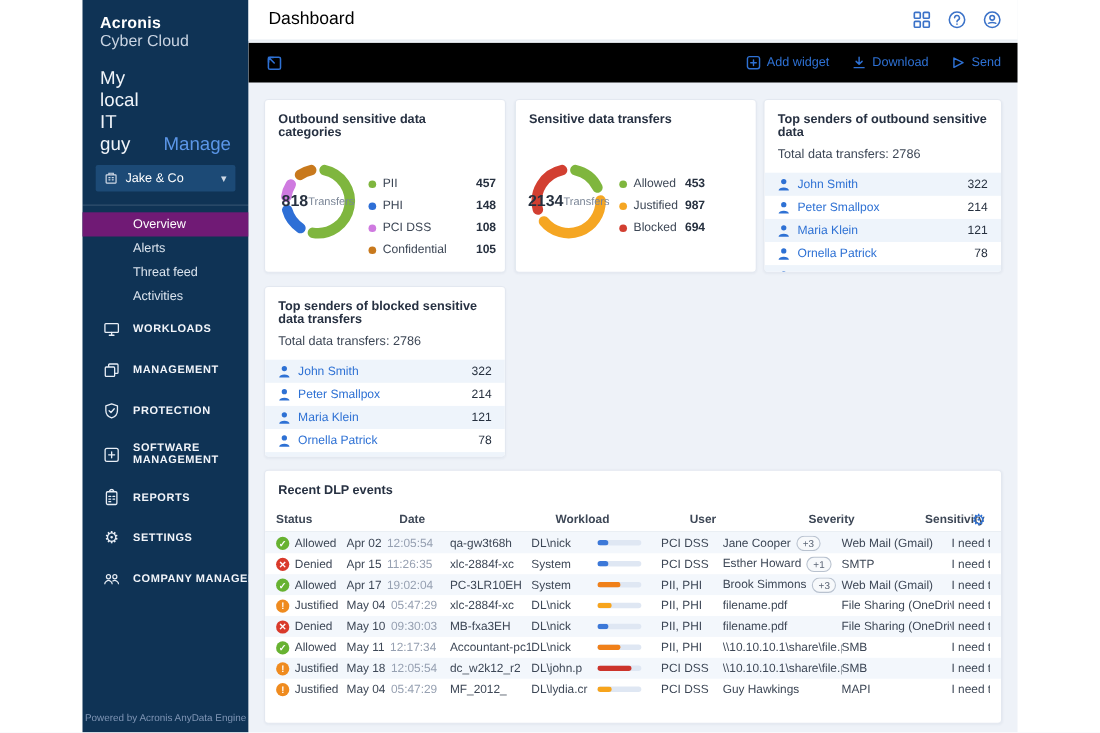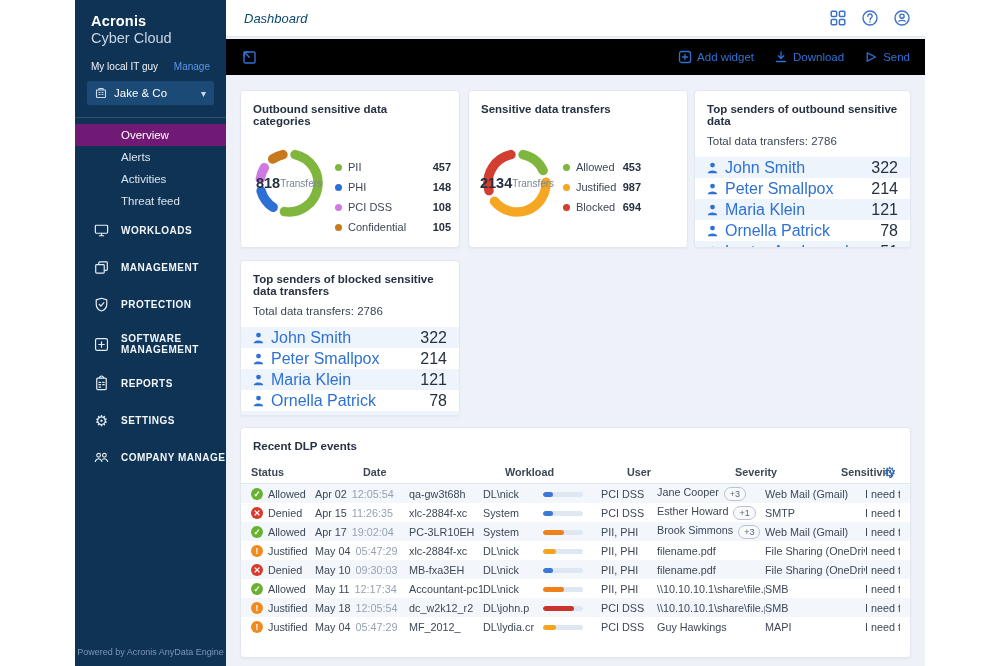--- a/index.html
+++ b/index.html
@@ -4,42 +4,42 @@
 <style>
   * { margin:0; padding:0; box-sizing:border-box; }
   body { font-family:"Liberation Sans", sans-serif; background:#fff; }
   .page { position:relative; width:1000px; height:666px; background:#fff; overflow:hidden; }
 
   
   .sidebar { position:absolute; left:75px; top:0; width:151px; height:666px; background:#0f3355; color:#fff; }
   .logo { padding:13px 16px 0; line-height:17px; }
   .logo .l1 { font-size:14.5px; font-weight:bold; letter-spacing:.2px; color:#fff; }
   .logo .l2 { font-size:14.5px; color:#c9d4e2; }
-  .partner { display:flex; justify-content:space-between; align-items:center; padding:14px 16px 0; font-size:10px;gap:13px; }
+  .partner { display:flex; justify-content:space-between; align-items:flex-end; padding:14px 16px 0; font-size:17px;gap:13px; }
   .partner .p-name { color:#f0f4f9; }
   .partner .p-manage { color:#5b96e8; cursor:pointer; }
   .company { margin:9px 12px 0; height:24px; background:#1c4a76; border-radius:2px; display:flex; align-items:center; padding:0 8px; font-size:11.5px; color:#fff; cursor:pointer; }
   .company .c-ico { display:flex; margin-right:7px; }
   .company .c-label { flex:1; }
   .company .c-chev { font-size:10px; color:#cfd9e6; }
   .side-div { border-top:1px solid rgba(255,255,255,.14); margin:12px 0 6px; }
   .nav-item { display:flex; align-items:center; gap:11px; padding:10px 8px 10px 18px; cursor:pointer; }
   .nav-ico { width:17px; height:17px; flex:0 0 17px; display:flex; align-items:center; justify-content:center; color:#e8eef6; }
   .nav-ico svg { width:17px; height:17px; }
   .nav-ico .glyph { font-size:15px; line-height:15px; }
   .nav-label { font-size:10px; font-weight:bold; letter-spacing:.5px; color:#f2f5fa; }
   .nav-item[data-name="sidebar-item-company-management"] .nav-label { white-space:nowrap; }
   .nav-sub { padding:5px 8px 5px 46px; font-size:11.5px; color:#dbe4ee; cursor:pointer; }
   .nav-sub.selected { background:#701a75; color:#fff; }
   .side-footer { position:absolute; bottom:9px; left:0; width:100%; text-align:center; font-size:9px; color:#7f95b5; }
 
   
   .main { position:absolute; left:226px; top:0; width:699px; height:666px; background:#eef2f8; }
   .main-header { height:37px; background:#fff; border-bottom:1px solid #e2e8f0; display:flex; align-items:center; padding:0 14px 0 18px; }
-  .page-title { font-size:13px; font-weight:500; color:#0c4a6e; flex:1;font-style:italic; }
+  .page-title { font-size:16px; font-weight:500; color:#000000; flex:1; }
   .hd-icons { display:flex; gap:14px; align-items:center; }
   .hd-btn { width:18px; height:18px; color:#3b72c8; cursor:pointer; display:flex; }
   .hd-btn svg { width:18px; height:18px; }
   .toolbar { margin-top:2px; height:36px; background:#000000; display:flex; align-items:center; padding:0 15px; }
   .tb-left { flex:1; display:flex; }
   .tb-expand { width:17px; height:17px; color:#2e71d4; cursor:pointer; }
   .tb-expand svg { width:17px; height:17px; }
   .tb-right { display:flex; gap:20px; align-items:center; }
   .tb-btn { display:flex; align-items:center; gap:5px; font-size:11.5px; color:#2e71d4; cursor:pointer; }
   .tb-btn svg { width:14px; height:14px; }
@@ -59,21 +59,21 @@
   .donut-val { font-size:14.5px; font-weight:bold; color:#26303f; line-height:16px; }
   .donut-lab { font-size:10px; color:#7a8596; }
   .legend { position:absolute; left:94px; top:66px; right:8px; }
   #card-donut2 .legend { right:46px; }
   .lg-row { display:flex; align-items:center; height:20px; gap:6px; }
   .lg-dot { width:7px; height:7px; border-radius:50%; flex:0 0 7px; }
   .lg-label { flex:1; font-size:11px; color:#3d4756; white-space:nowrap; }
   .lg-val { font-size:11px; font-weight:bold; color:#26303f; }
 
   .sender-list { margin-top:4px; }
-  .sender-row { display:flex; align-items:center; height:21px; padding:0 12px; font-size:16px; }
+  .sender-row { display:flex; align-items:center; height:21px; padding:0 12px; font-size:11px; }
   .sender-row:nth-child(odd) { background:#eef4fb; }
   .sender-row .u-ico { display:flex; margin-right:7px; }
   .sender-name { flex:1; color:#2e71d4; cursor:pointer; white-space:nowrap; overflow:hidden; }
   .sender-val { color:#26303f; }
 
   .tbl { margin-top:8px; }
   .tbl-grid { display:grid; grid-template-columns:64px 94px 74px 60px 58px 56px 108px 100px 1fr; align-items:center; padding:0 10px; }
   .tbl-head { height:24px; border-bottom:1px solid #e2e8f0;gap:48px; }
   .tbl-head > div { font-size:10.8px; font-weight:bold; color:#3d4756; white-space:nowrap; }
   .tbl-row { height:19px; font-size:10.8px; color:#3d4756; }
@@ -109,22 +109,22 @@
           <path d="M4 5.5 h1 M7 5.5 h1 M4 7.5 h1 M7 7.5 h1" stroke-linecap="round"></path>
         </svg>
       </span>
       <span class="c-label" data-name="company-name">Jake &amp; Co</span>
       <span class="c-chev" data-name="chevron-down-icon">▾</span>
     </div>
     <div class="side-div" data-name="sidebar-divider"></div>
     <div data-name="sidebar-nav">
         <div class="nav-sub selected" data-name="sidebar-subitem-overview">Overview</div>
         <div class="nav-sub" data-name="sidebar-subitem-alerts">Alerts</div>
+        <div class="nav-sub" data-name="sidebar-subitem-threat-feed">Threat feed</div>
         <div class="nav-sub" data-name="sidebar-subitem-activities">Activities</div>
-        <div class="nav-sub" data-name="sidebar-subitem-threat-feed">Threat feed</div>
         <div class="nav-item" data-name="sidebar-item-workloads">
           <span class="nav-ico" data-name="monitor-icon">
             <svg viewBox="0 0 20 20" fill="none" stroke="currentColor" stroke-width="1.4">
               <rect x="2.8" y="3.8" width="14.4" height="9.4" rx="1"></rect>
               <path d="M7.5 16.2 h5 M10 13.2 v3" stroke-linecap="round"></path>
             </svg>
           </span>
           <span class="nav-label" data-name="sidebar-item-label">WORKLOADS</span>
         </div>
         <div class="nav-item" data-name="sidebar-item-management">

